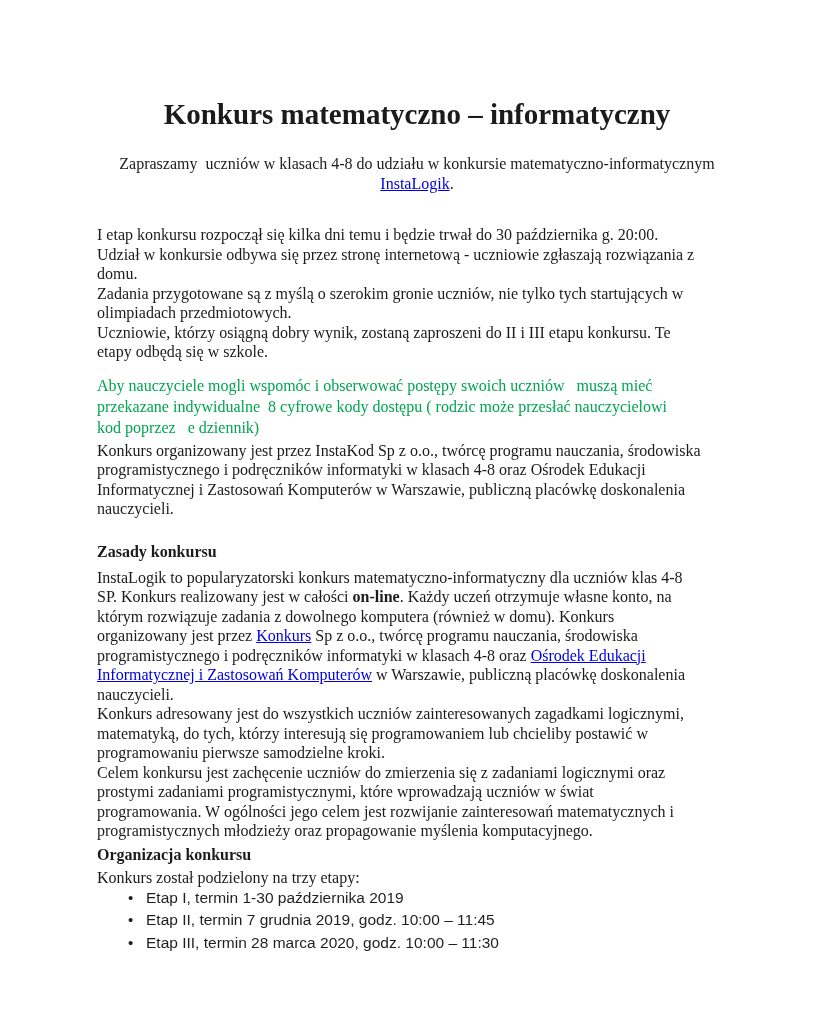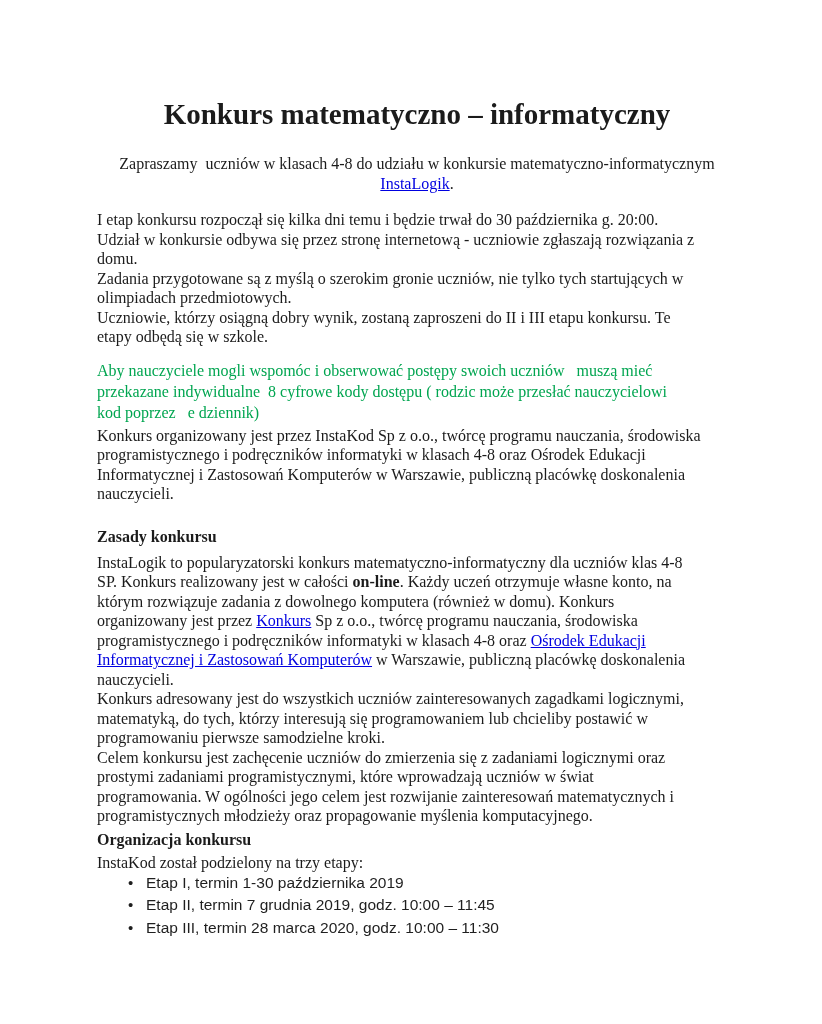--- a/index.html
+++ b/index.html
@@ -23,21 +23,21 @@
     font-family:"Liberation Serif","DejaVu Serif",serif;
     font-size:29px;line-height:31px;font-weight:bold;
     text-align:center;margin:0 0 24px 0;
   }
   h2.section-heading{
     font-size:16px;line-height:27px;font-weight:bold;margin:0;
   }
   h2.zasady{margin-bottom:3px;}
   p{margin:0;white-space:pre-wrap;}
   p.center{text-align:center;}
-  .m-intro{margin-bottom:17px;}
+  .m-intro{margin-bottom:32px;}
   .m-stage{margin-bottom:13px;}
   .green-note{
     color:var(--green-color);
     font-weight:normal;
     line-height:21px;
     margin-bottom:3px;
   }
   .m-rank{margin-bottom:15px;}
   .m-org{margin-bottom:19px;}
   .stages-intro{line-height:19px;}
@@ -95,21 +95,21 @@
 Konkurs adresowany jest do wszystkich uczniów zainteresowanych zagadkami logicznymi,
 matematyką, do tych, którzy interesują się programowaniem lub chcieliby postawić w
 programowaniu pierwsze samodzielne kroki.
 Celem konkursu jest zachęcenie uczniów do zmierzenia się z zadaniami logicznymi oraz
 prostymi zadaniami programistycznymi, które wprowadzają uczniów w świat
 programowania. W ogólności jego celem jest rozwijanie zainteresowań matematycznych i
 programistycznych młodzieży oraz propagowanie myślenia komputacyjnego.</p>
 
   <h2 class="section-heading">Organizacja konkursu</h2>
 
-  <p class="stages-intro">InstaKod został podzielony na trzy etapy:</p>
+  <p class="stages-intro">Konkurs został podzielony na trzy etapy:</p>
 
   <ul class="stages">
     <li>Etap I, termin 1-30 października 2019</li>
     <li>Etap II, termin 7 grudnia 2019, godz. 10:00 – 11:45</li>
     <li>Etap III, termin 28 marca 2020, godz. 10:00 – 11:30</li>
   </ul>
 
 </div>
 
 </body></html>

